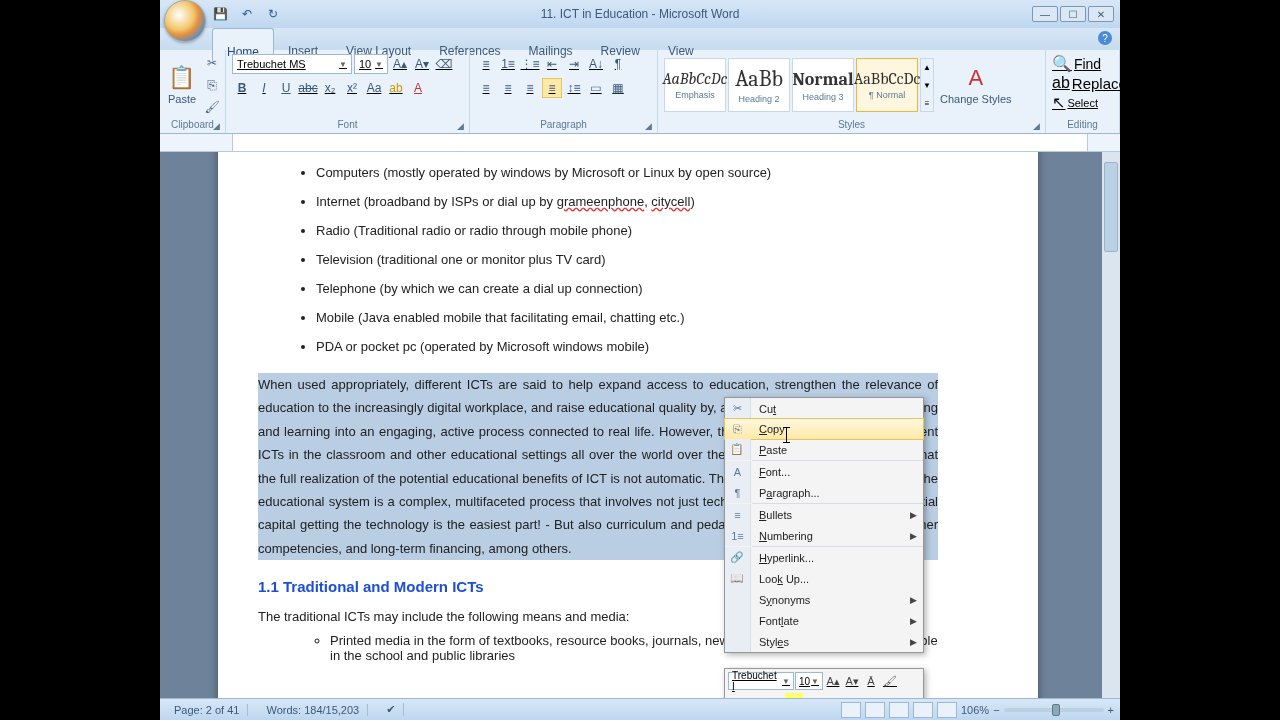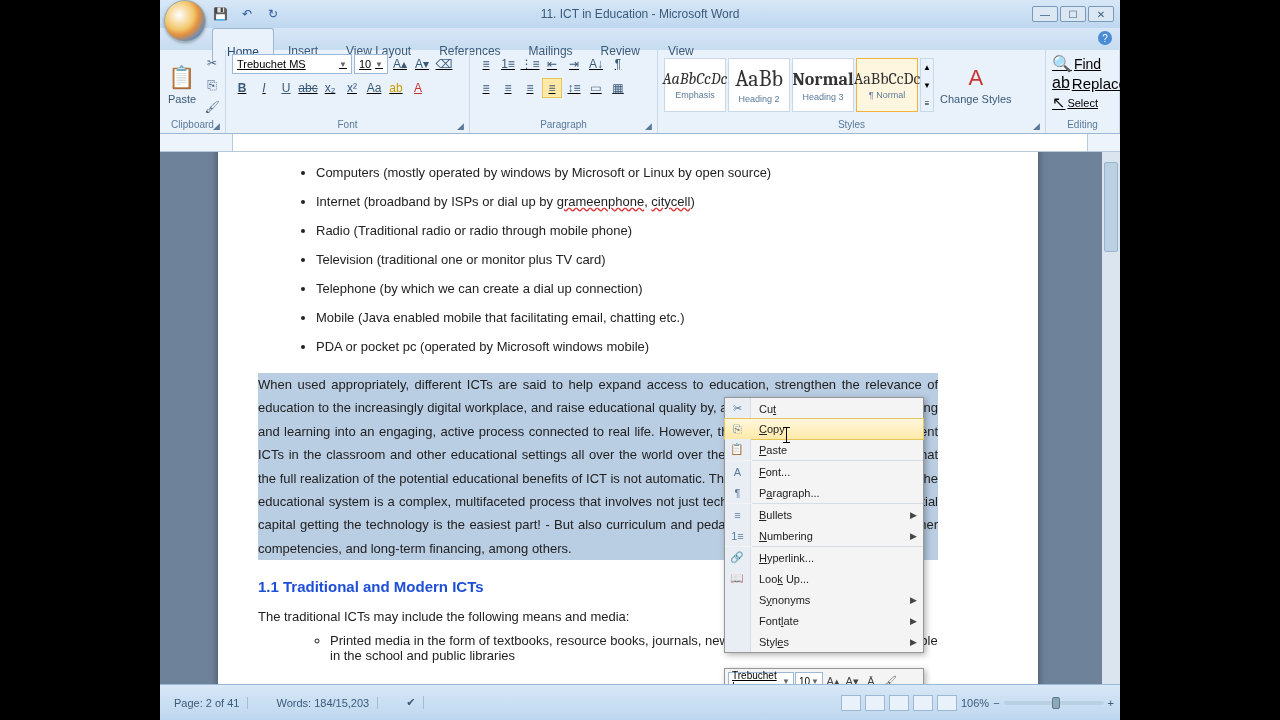--- a/index.html
+++ b/index.html
@@ -71,21 +71,21 @@
   u.acc { text-decoration:underline; }
 
   
   .mini { position:absolute; left:564px; top:516px; width:200px; background:#f4f4f4; border:1px solid #979797; box-shadow:2px 2px 6px rgba(0,0,0,.3); padding:3px; z-index:50; }
   .mini .srow { gap:1px; }
   .mini-font { width:66px; height:18px; border:1px solid #9cb8d4; background:#fff; font-size:10px; padding:0 3px; display:flex; align-items:center; justify-content:space-between; }
   .mini-size { width:28px; height:18px; border:1px solid #9cb8d4; background:#fff; font-size:10px; padding:0 3px; display:flex; align-items:center; justify-content:space-between; }
   .mbtn { width:18px; height:18px; display:flex; align-items:center; justify-content:center; font-size:11px; color:#444; }
 
   
-  .status { height:36px; background:linear-gradient(#d7e7f7,#bed7ef); border-top:1px solid #9cb8d4; display:flex; align-items:center; font-size:11px; color:#3a5a7a; padding:0 6px; gap:20px; }
+  .status { height:22px; background:linear-gradient(#d7e7f7,#bed7ef); border-top:1px solid #9cb8d4; display:flex; align-items:center; font-size:11px; color:#3a5a7a; padding:0 6px; gap:10px; }
   .status .cell { border-right:1px solid #a7bccf; padding:0 8px; }
   .status-right { margin-left:auto; display:flex; align-items:center; gap:4px; }
   .view-btn { width:20px; height:16px; border:1px solid #9cb8d4; background:#e9f1fa; }
   .zoom-track { width:100px; height:4px; background:#bcd0e4; position:relative; border-radius:2px; }
   .zoom-thumb { position:absolute; left:48%; top:-4px; width:8px; height:12px; background:#8ab; border:1px solid #678; border-radius:2px; }
 
   
   .text-cursor { position:absolute; left:623px; top:275px; width:7px; height:16px; z-index:60; pointer-events:none; }
   .text-cursor::before { content:""; position:absolute; left:3px; top:0; bottom:0; width:1px; background:#000; }
   .text-cursor::after { content:""; position:absolute; left:0; top:0; width:7px; height:1px; background:#000; box-shadow:0 15px 0 #000; }

